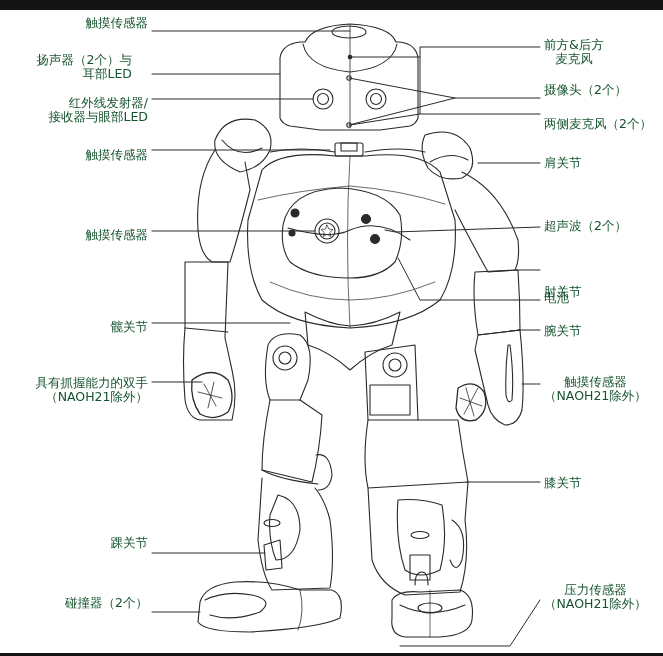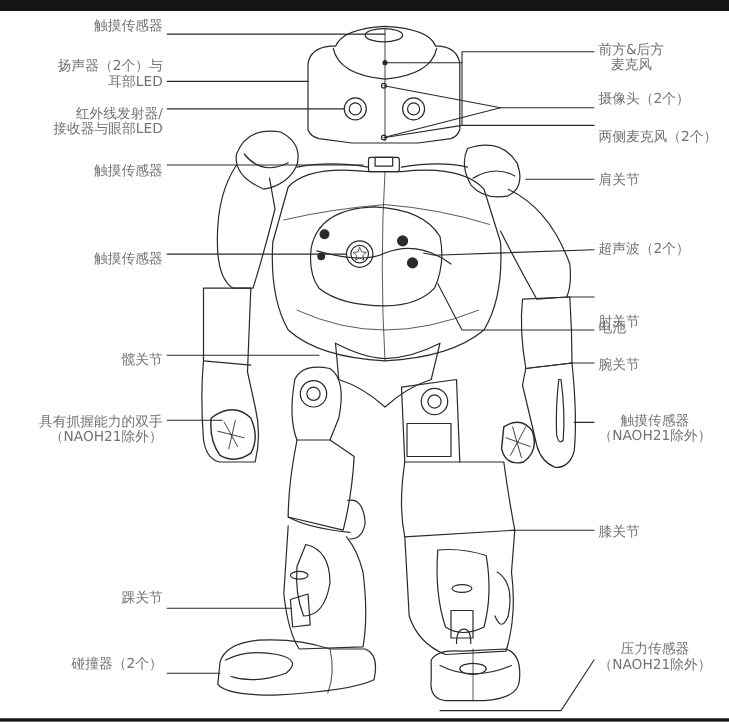--- a/index.html
+++ b/index.html
@@ -1,21 +1,21 @@
 <!DOCTYPE html>
 <html><head>
 <meta charset="utf-8">
 <style>
   html, body { margin:0; padding:0; }
   body { width:663px; height:656px; background:#ffffff; position:relative; overflow:hidden;
          font-family:"DejaVu Sans", sans-serif; color:#2a2a2a; }
   .topbar { position:absolute; left:0; top:0; width:663px; height:10px; background:#141414; }
   .botbar { position:absolute; left:0; top:653px; width:663px; height:3px; background:#141414; }
   svg.robot { position:absolute; left:0; top:0; }
-  .lbl { position:absolute; font-size:12.5px; line-height:14px; white-space:nowrap; color:#737373; }
+  .lbl { position:absolute; font-size:12.5px; line-height:14px; white-space:nowrap; color:#14532d; }
   .lbl.r { text-align:right; }
   .lbl.l { text-align:center; }
   .lbl span { display:block; }
 </style>
 </head>
 <body>
 
 <div class="topbar"></div>
 
 <svg class="robot" width="663" height="656" viewBox="0 0 663 656" fill="none" stroke="#2a2a2a" stroke-width="1.1" stroke-linejoin="round" stroke-linecap="round">
@@ -134,21 +134,21 @@
     <line x1="518" y1="330" x2="540" y2="330"></line>
     <line x1="522" y1="384" x2="540" y2="384"></line>
     <line x1="466" y1="482" x2="540" y2="482"></line>
     <polyline points="400,646 510,646 540,600"></polyline>
   </g>
 </svg>
 
 <div class="lbl r" style="right:515px; top:16px;">
   <span>触摸传感器</span>
 </div>
-<div class="lbl r" style="right:515px; top:53px;">
+<div class="lbl r" style="right:531px; top:53px;">
   <span>扬声器（2个）与</span>
   <span>耳部LED</span>
 </div>
 <div class="lbl r" style="right:515px; top:96px;">
   <span>红外线发射器/</span>
   <span>接收器与眼部LED</span>
 </div>
 <div class="lbl r" style="right:515px; top:148px;">
   <span>触摸传感器</span>
 </div>

